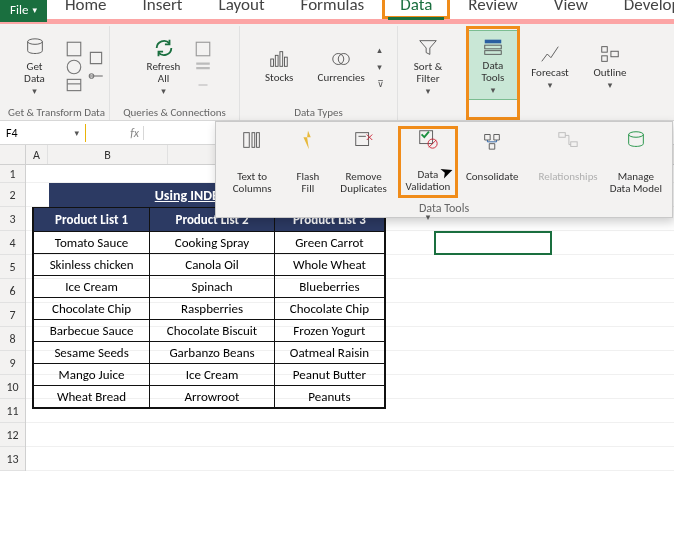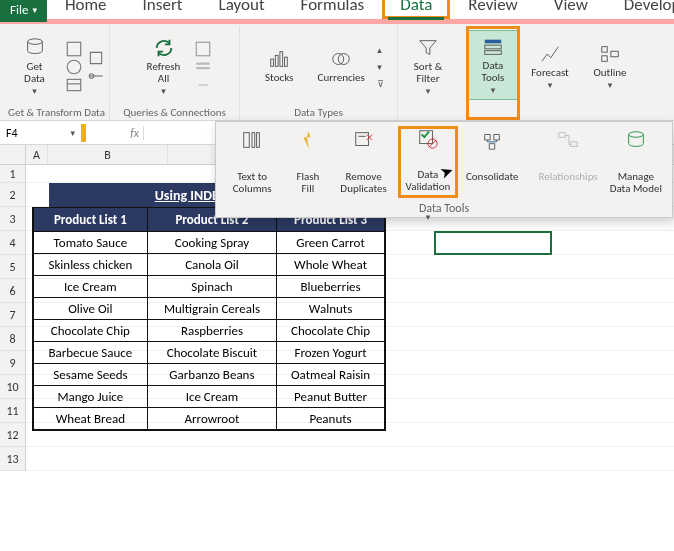--- a/index.html
+++ b/index.html
@@ -124,21 +124,21 @@
     
     .formula-bar {
       display: flex;
       align-items: center;
       height: 24px;
       border-bottom: 1px solid #d7d7d7;
       background: #fff;
     }
     .namebox {
       width: 86px;
-      border-right: 5px solid #eab308;
+      border-right: 1px solid #eab308;
       padding: 2px 6px;
       font-size: 12px;
       display: flex;
       align-items: center;
       justify-content: space-between;
     }
     .fxsep {
       width: 58px;
       border-right: 1px solid #d7d7d7;
       display: flex;
@@ -548,25 +548,20 @@
               <td>Skinless chicken</td>
               <td>Canola Oil</td>
               <td>Whole Wheat</td>
             </tr>
             <tr>
               <td>Ice Cream</td>
               <td>Spinach</td>
               <td>Blueberries</td>
             </tr>
             <tr>
-              <td>Olive Oil</td>
-              <td>Multigrain Cereals</td>
-              <td>Walnuts</td>
-            </tr>
-            <tr>
               <td>Chocolate Chip</td>
               <td>Raspberries</td>
               <td>Chocolate Chip</td>
             </tr>
             <tr>
               <td>Barbecue Sauce</td>
               <td>Chocolate Biscuit</td>
               <td>Frozen Yogurt</td>
             </tr>
             <tr>

